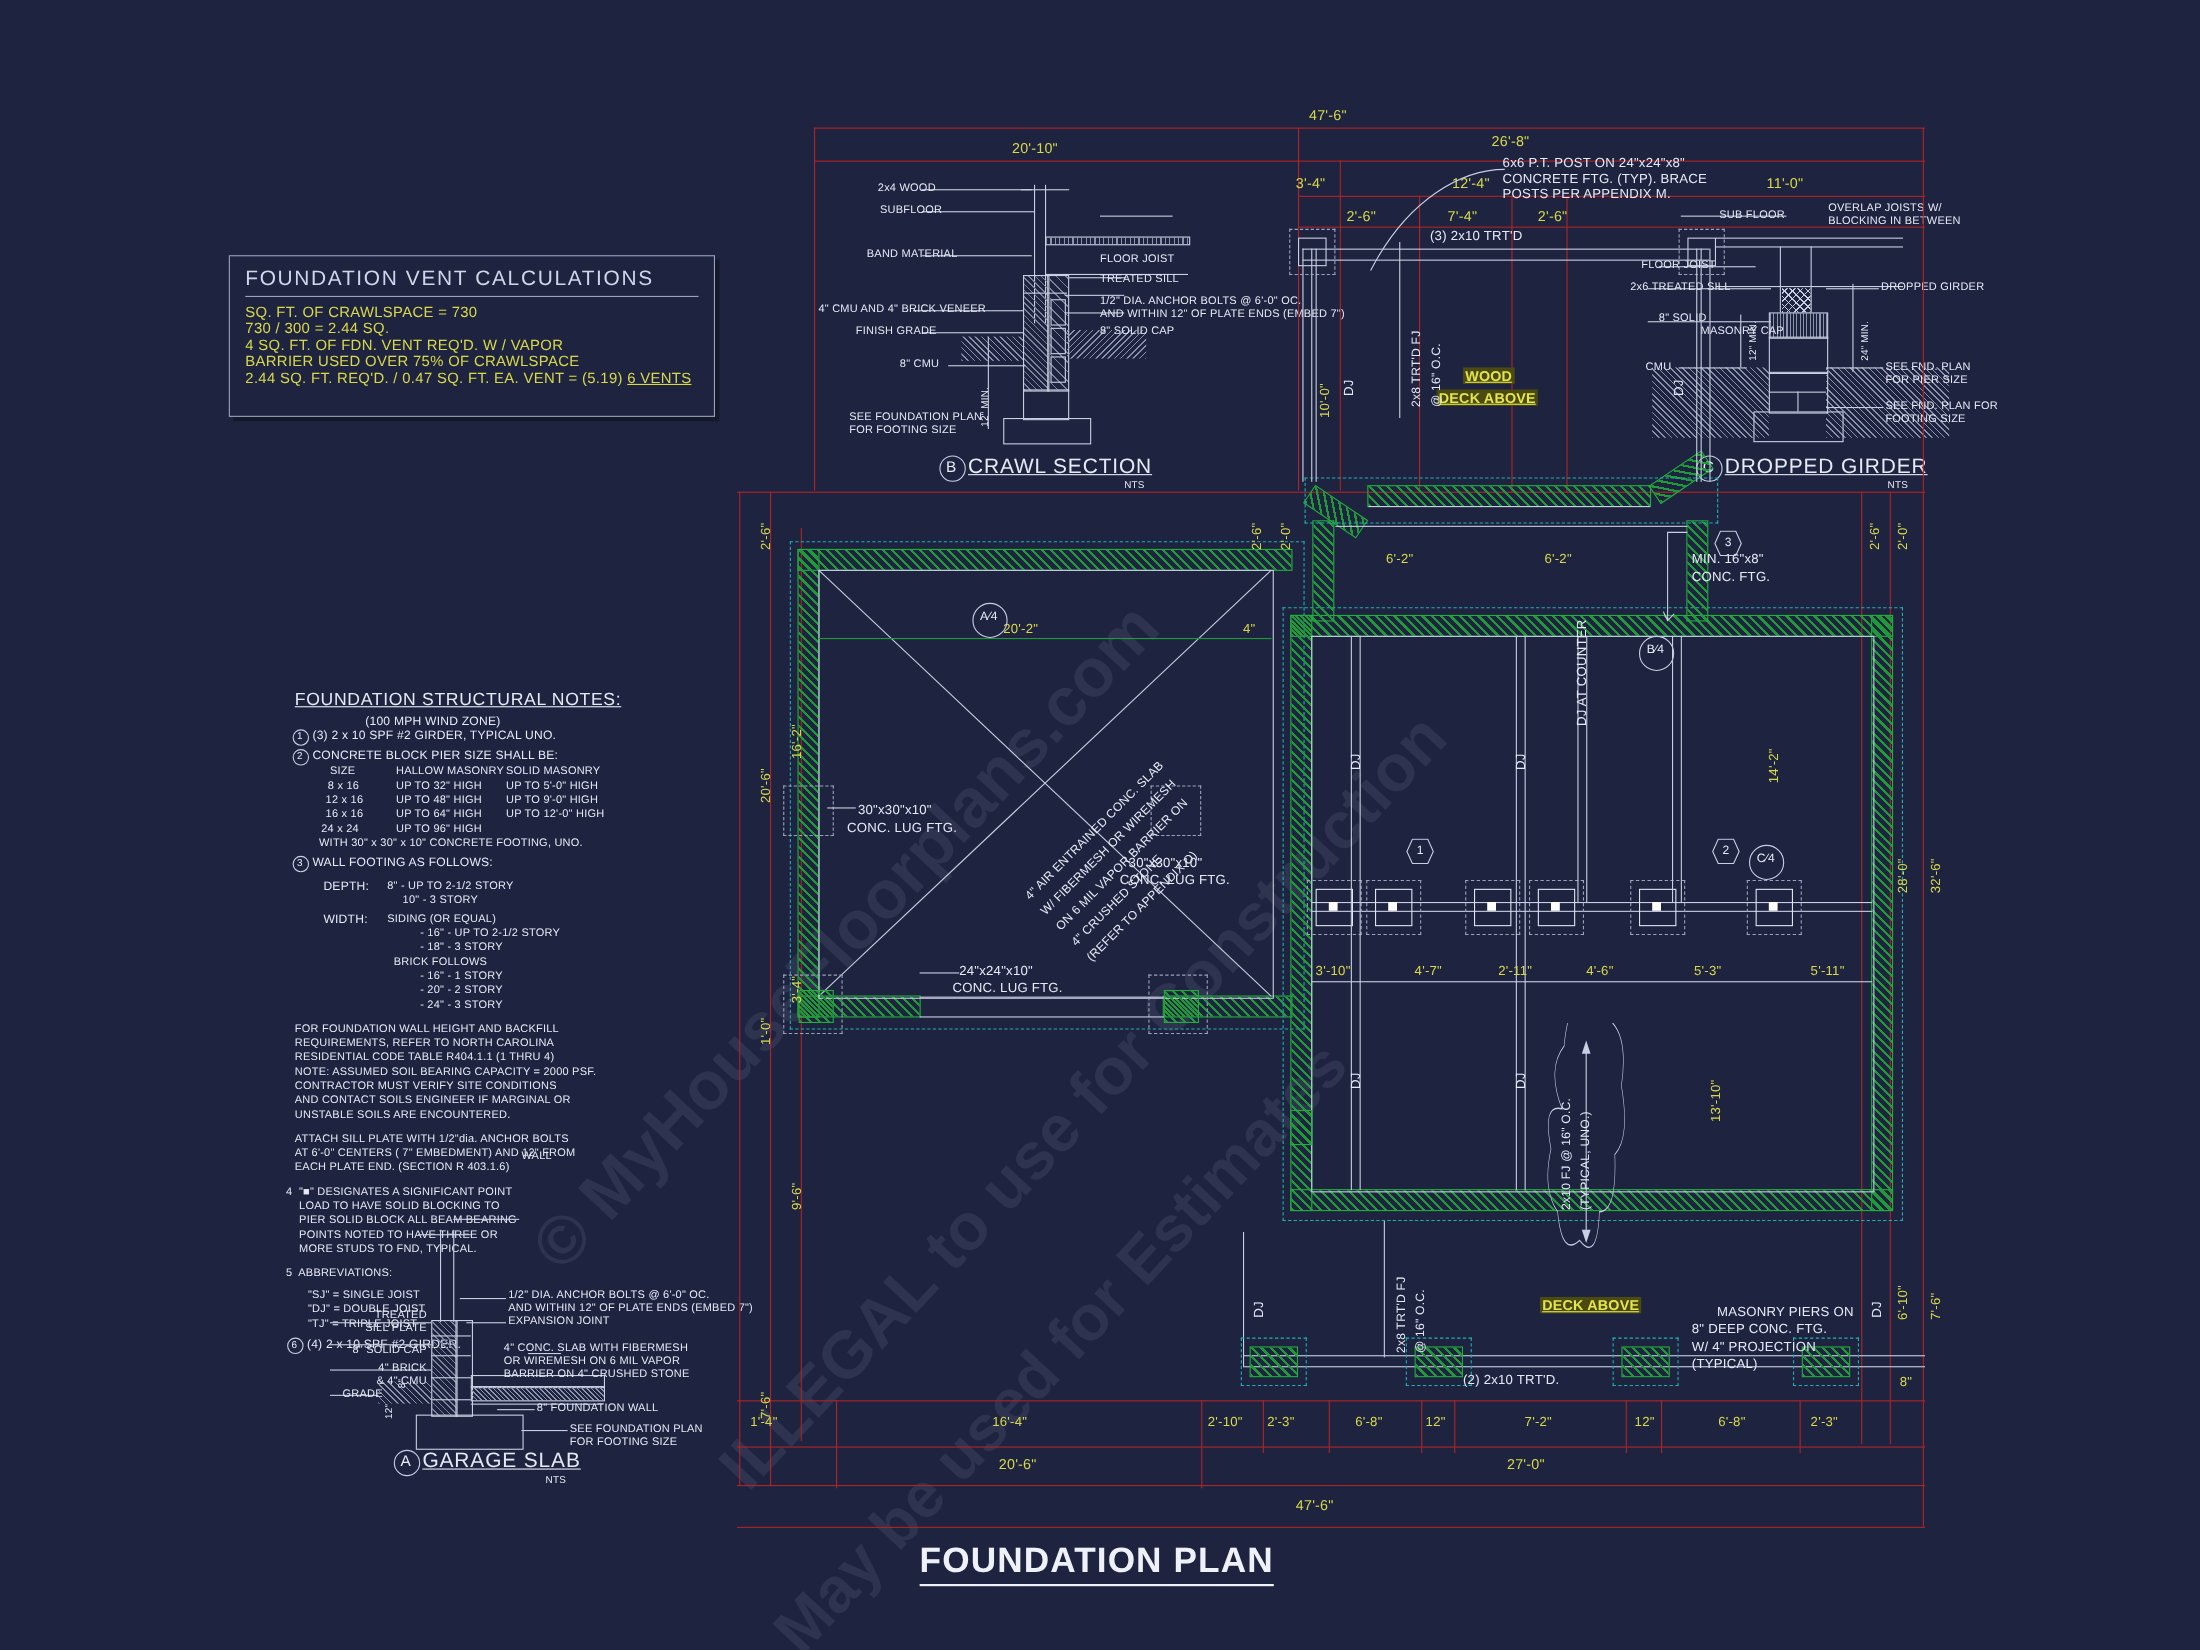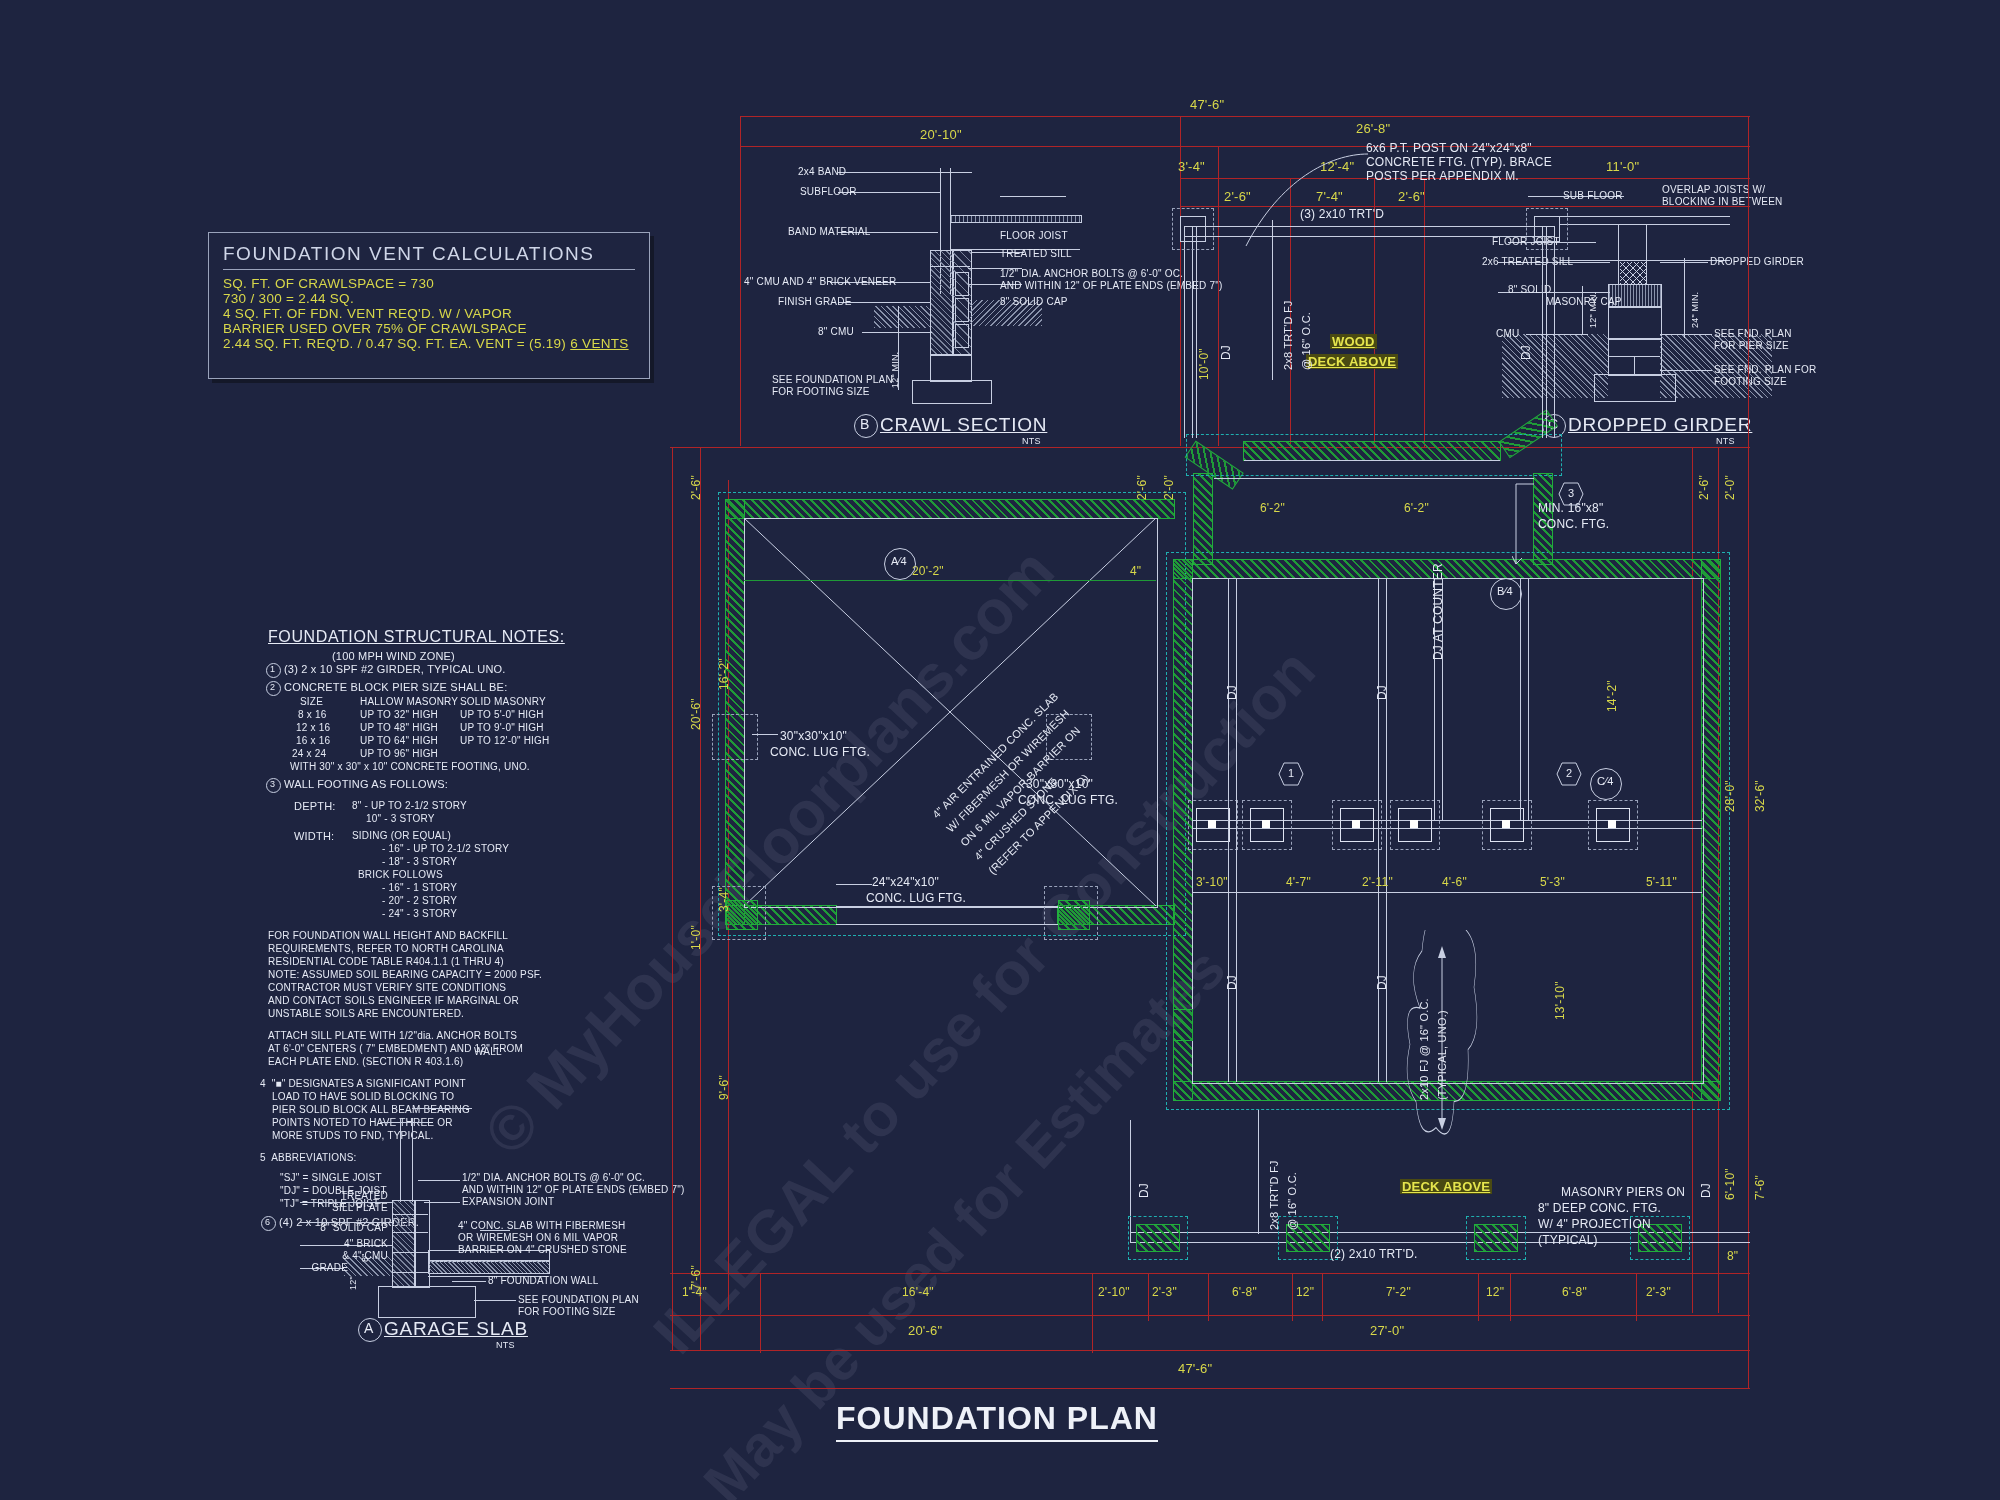--- a/index.html
+++ b/index.html
@@ -238,21 +238,21 @@
     <div class="h" style="left:838px;top:192px;width:102px;"></div>
     <div class="h" style="left:838px;top:232px;width:100px;"></div>
     <div class="h" style="left:830px;top:282px;width:100px;"></div>
     <div class="h" style="left:838px;top:302px;width:92px;"></div>
     <div class="h" style="left:862px;top:332px;width:70px;"></div>
     <div class="h" style="left:1000px;top:196px;width:66px;"></div>
     <div class="h" style="left:972px;top:252px;width:52px;"></div>
     <div class="h" style="left:968px;top:268px;width:54px;"></div>
     <div class="h" style="left:968px;top:284px;width:54px;"></div>
 
-    <div class="t w s10" style="left:798px;top:166px;">2x4 BAND</div>
+    <div class="t w s10" style="left:798px;top:166px;">2x4 WOOD</div>
     <div class="t w s10" style="left:800px;top:186px;">SUBFLOOR</div>
     <div class="t w s10" style="left:788px;top:226px;">BAND MATERIAL</div>
     <div class="t w s10" style="left:744px;top:276px;">4" CMU AND 4" BRICK VENEER</div>
     <div class="t w s10" style="left:778px;top:296px;">FINISH GRADE</div>
     <div class="t w s10" style="left:818px;top:326px;">8" CMU</div>
     <div class="t w s10" style="left:772px;top:374px;">SEE FOUNDATION PLAN</div>
     <div class="t w s10" style="left:772px;top:386px;">FOR FOOTING SIZE</div>
     <div class="t w s10" style="left:1000px;top:230px;">FLOOR JOIST</div>
     <div class="t w s10" style="left:1000px;top:248px;">TREATED SILL</div>
     <div class="t w s10" style="left:1000px;top:268px;">1/2" DIA. ANCHOR BOLTS @ 6'-0" OC.</div>

